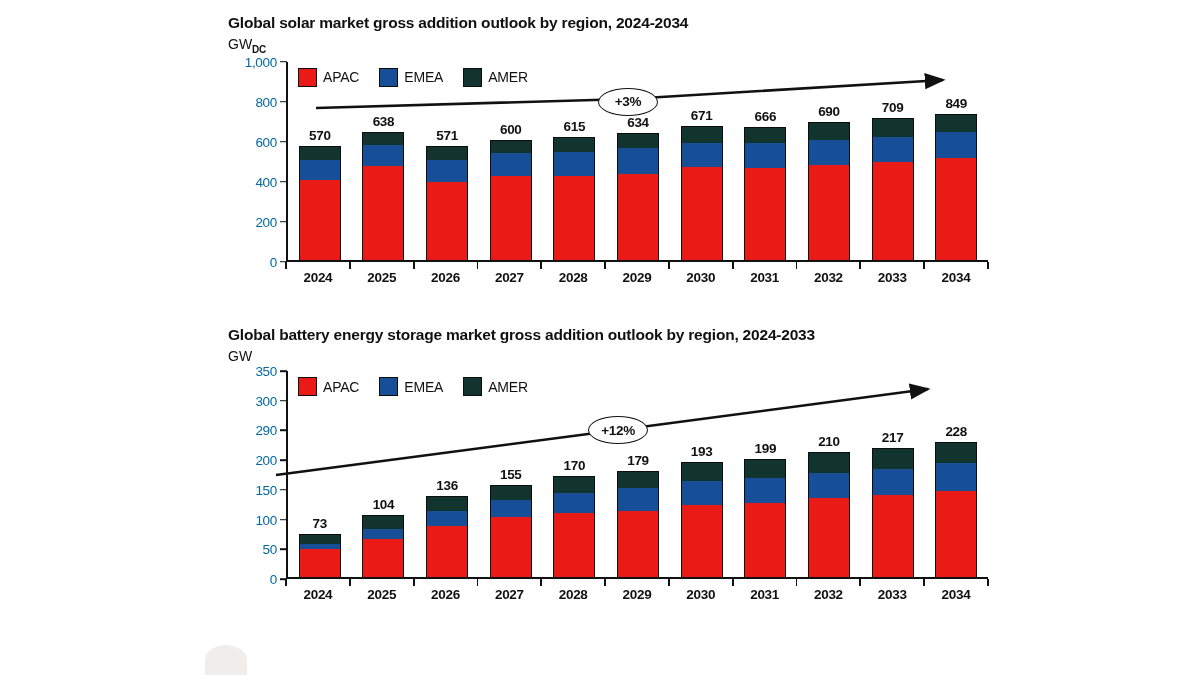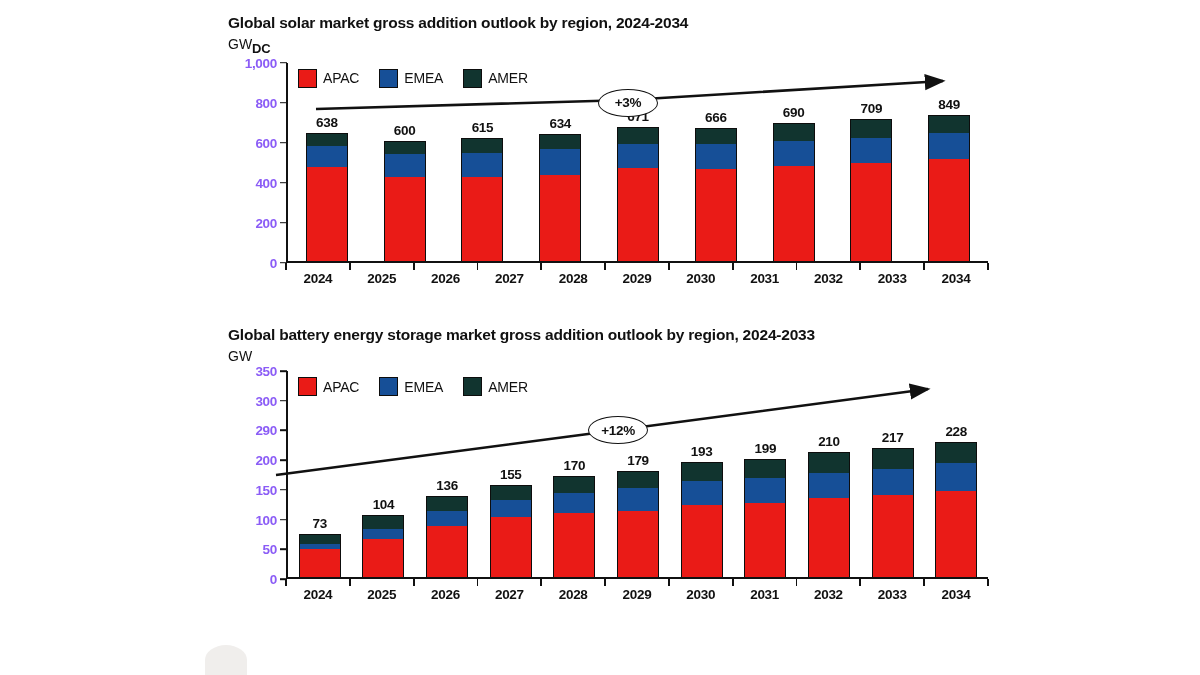--- a/index.html
+++ b/index.html
@@ -37,21 +37,21 @@
     white-space: nowrap;
   }
   .chart-unit {
     font-size: 14px;
     font-weight: normal;
     color: #111111;
     margin-top: 4px;
     letter-spacing: 0px;
   }
   .chart-unit sub {
-    font-size: 13px;
+    font-size: 10px;
     font-weight: bold;
     letter-spacing: -0.3px;
   }
 
   .plotwrap {
     position: relative;
     margin-top: 7px;
     height: 200px;
     width: 760px;
   }
@@ -63,22 +63,22 @@
     left: 0;
     top: 0;
     bottom: 0;
     width: 58px;
   }
   .ytick {
     position: absolute;
     right: 9px;
     transform: translateY(-50%);
     font-size: 13.5px;
-    font-weight: bold;
-    color: #8b5cf6;
+    font-weight: normal;
+    color: #0369a1;
     white-space: nowrap;
     letter-spacing: -0.3px;
   }
   .ytickmark {
     position: absolute;
     left: 52px;
     width: 7px;
     height: 1.6px;
     background: #111111;
     transform: translateY(-50%);
@@ -299,24 +299,40 @@
           <div class="ytick" style="top: 40px;">800</div>
           <div class="ytickmark" style="top: 40px;"></div>
           <div class="ytick" style="top: 0px;">1,000</div>
           <div class="ytickmark" style="top: 0px;"></div>
         </div>
       <div class="axis-line-v"></div>
       <div class="plot">
         <div class="bars" id="bars1">
             <div class="barslot">
               <div class="bar" style="width: 40px;">
+                <div class="bar-total">570</div>
+                <div class="seg amer" style="height: 13.2px; background: rgb(17, 52, 47);"></div>
+                <div class="seg emea" style="height: 19.8px; background: rgb(22, 79, 151);"></div>
+                <div class="seg apac" style="height: 81px; background: rgb(234, 27, 23);"></div>
+              </div>
+            </div>
+            <div class="barslot">
+              <div class="bar" style="width: 40px;">
                 <div class="bar-total">638</div>
                 <div class="seg amer" style="height: 12px; background: rgb(17, 52, 47);"></div>
                 <div class="seg emea" style="height: 21px; background: rgb(22, 79, 151);"></div>
                 <div class="seg apac" style="height: 94.6px; background: rgb(234, 27, 23);"></div>
+              </div>
+            </div>
+            <div class="barslot">
+              <div class="bar" style="width: 40px;">
+                <div class="bar-total">571</div>
+                <div class="seg amer" style="height: 13.4px; background: rgb(17, 52, 47);"></div>
+                <div class="seg emea" style="height: 22.4px; background: rgb(22, 79, 151);"></div>
+                <div class="seg apac" style="height: 78.4px; background: rgb(234, 27, 23);"></div>
               </div>
             </div>
             <div class="barslot">
               <div class="bar" style="width: 40px;">
                 <div class="bar-total">600</div>
                 <div class="seg amer" style="height: 12px; background: rgb(17, 52, 47);"></div>
                 <div class="seg emea" style="height: 23.4px; background: rgb(22, 79, 151);"></div>
                 <div class="seg apac" style="height: 84.6px; background: rgb(234, 27, 23);"></div>
               </div>
             </div>

